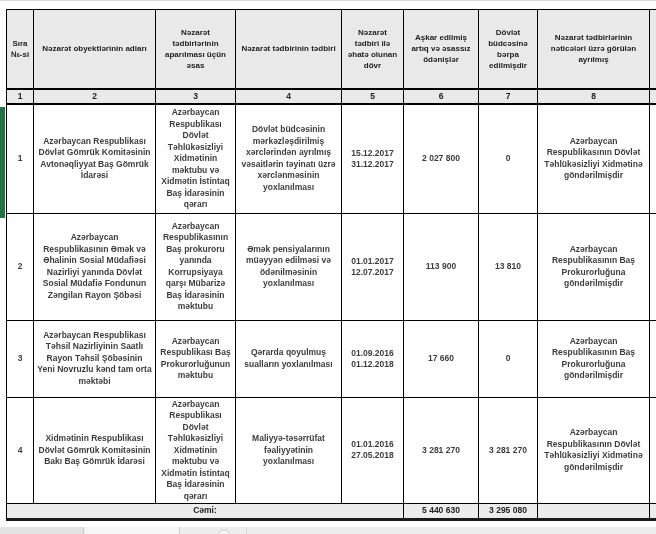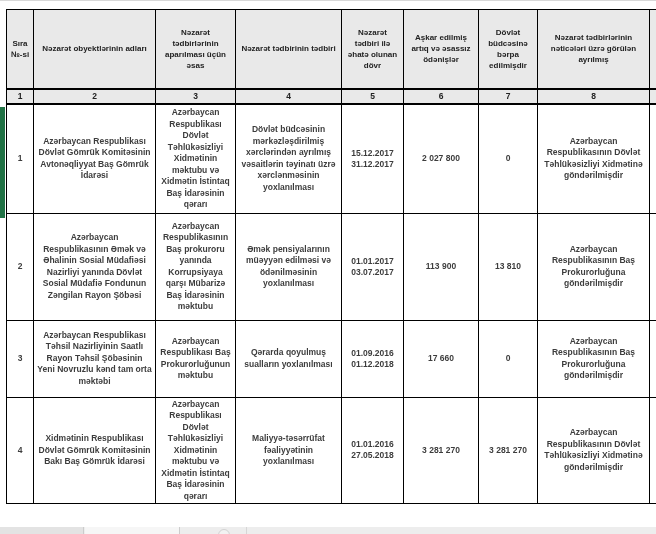--- a/index.html
+++ b/index.html
@@ -146,21 +146,21 @@
         <td></td>
       </tr>
 
       <tr style="height:107px">
         <td>2</td>
         <td>Azərbaycan Respublikasının Əmək və Əhalinin Sosial Müdafiəsi Nazirliyi yanında Dövlət Sosial Müdafiə Fondunun Zəngilan Rayon Şöbəsi</td>
         <td>Azərbaycan Respublikasının Baş prokuroru yanında Korrupsiyaya qarşı Mübarizə Baş İdarəsinin məktubu</td>
         <td>Əmək pensiyalarının müəyyən edilməsi və ödənilməsinin yoxlanılması</td>
         <td class="period">
           <div>01.01.2017</div>
-          <div>03.07.2017</div>
+          <div>12.07.2017</div>
         </td>
         <td>113 900</td>
         <td>13 810</td>
         <td>Azərbaycan Respublikasının Baş Prokurorluğuna göndərilmişdir</td>
         <td></td>
       </tr>
 
       <tr style="height:77px">
         <td>3</td>
         <td>Azərbaycan Respublikası Təhsil Nazirliyinin Saatlı Rayon Təhsil Şöbəsinin Yeni Novruzlu kənd tam orta məktəbi</td>
@@ -184,20 +184,27 @@
         <td class="period">
           <div>01.01.2016</div>
           <div>27.05.2018</div>
         </td>
         <td>3 281 270</td>
         <td>3 281 270</td>
         <td>Azərbaycan Respublikasının Dövlət Təhlükəsizliyi Xidmətinə göndərilmişdir</td>
         <td></td>
       </tr>
 
+      <tr class="totalrow" style="height:13px">
+        <td colspan="5">Cəmi:</td>
+        <td>5 440 630</td>
+        <td>3 295 080</td>
+        <td></td>
+        <td></td>
+      </tr>
     </tbody>
   </table>
 
   <div class="bottom-bar">
     <div class="tab-a"></div>
     <div class="tab-b"></div>
     <div class="tab-c"></div>
     <div class="circle"></div>
   </div>
 

